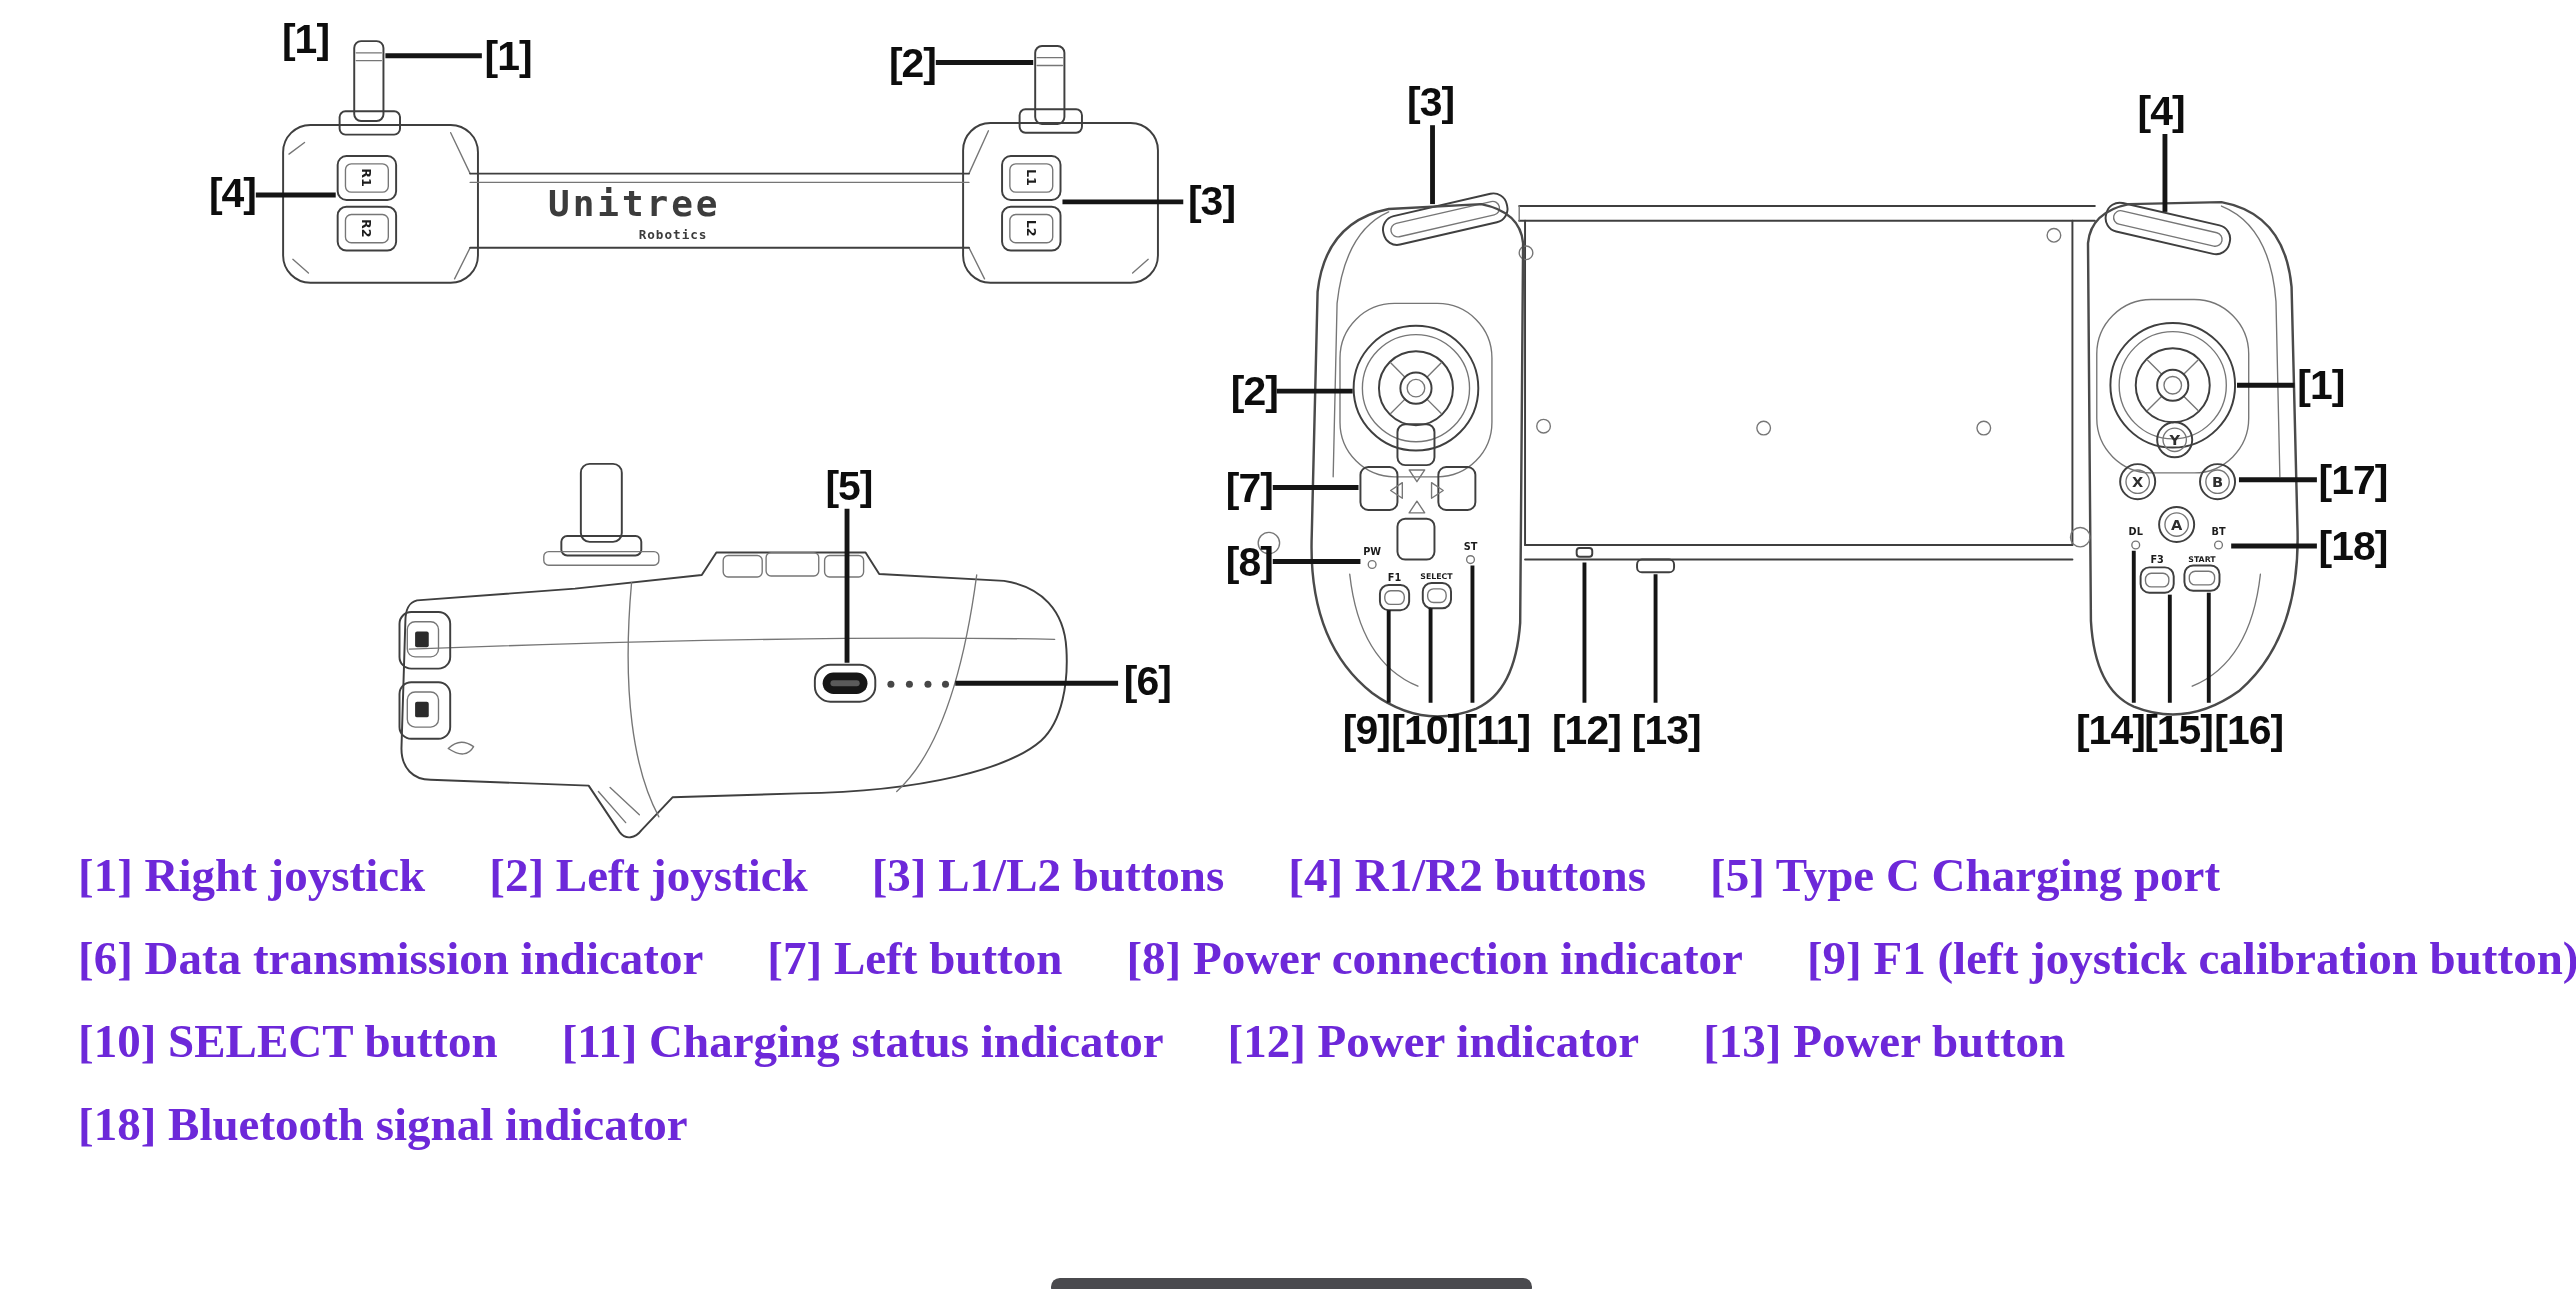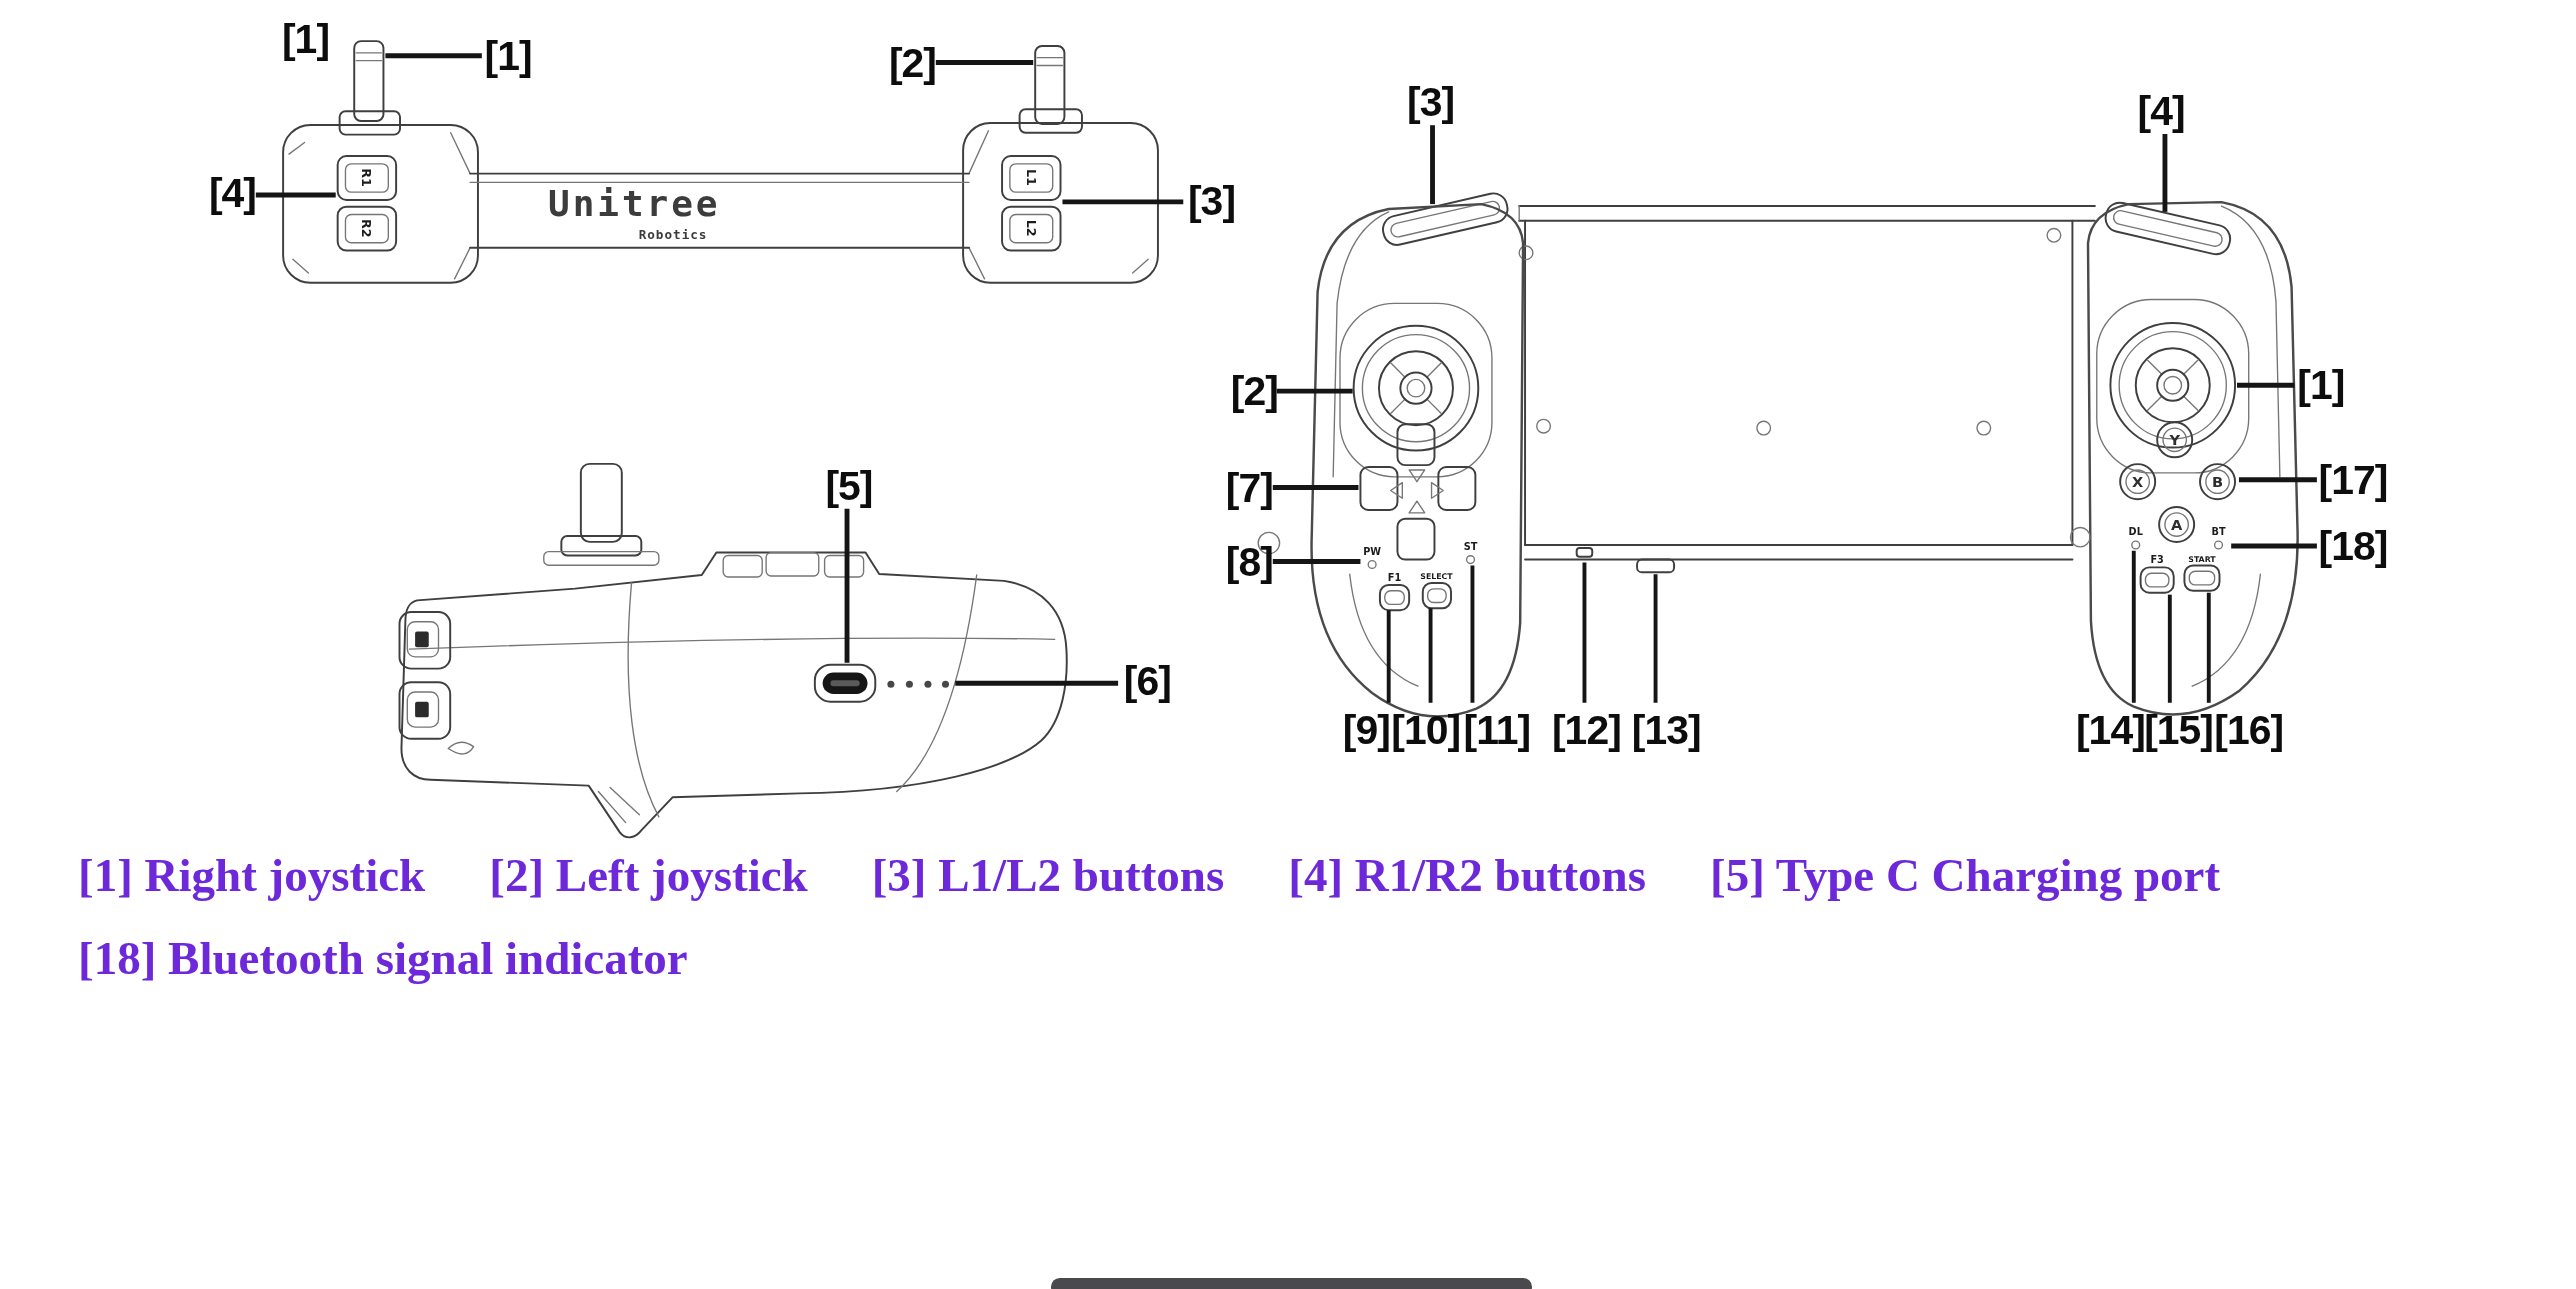--- a/index.html
+++ b/index.html
@@ -340,17 +340,19 @@
   <text class="callout" x="286" y="690">[11]</text>
   <text class="callout" x="378" y="690">[12]</text>
   <text class="callout" x="460" y="690">[13]</text>
   <text class="callout" x="916" y="690">[14]</text>
   <text class="callout" x="986" y="690">[15]</text>
   <text class="callout" x="1058" y="690">[16]</text>
 </svg>
 
 <div class="legend">
     <div class="legend-line"><span class="legend-entry">[1] Right joystick</span><span class="legend-entry">[2] Left joystick</span><span class="legend-entry">[3] L1/L2 buttons</span><span class="legend-entry">[4] R1/R2 buttons</span><span class="legend-entry">[5] Type C Charging port</span></div>
+    <div class="legend-line"><span class="legend-entry">[6] Data transmission indicator</span><span class="legend-entry">[7] Left button</span><span class="legend-entry">[8] Power connection indicator</span><span class="legend-entry">[9] F1 (left joystick calibration button)</span></div>
+    <div class="legend-line"><span class="legend-entry">[10] SELECT button</span><span class="legend-entry">[11] Charging status indicator</span><span class="legend-entry">[12] Power indicator</span><span class="legend-entry">[13] Power button</span></div>
     <div class="legend-line"><span class="legend-entry">[18] Bluetooth signal indicator</span></div>
   </div>
 
 <div class="taskbar-hint"></div>
 
 
 </body></html>

